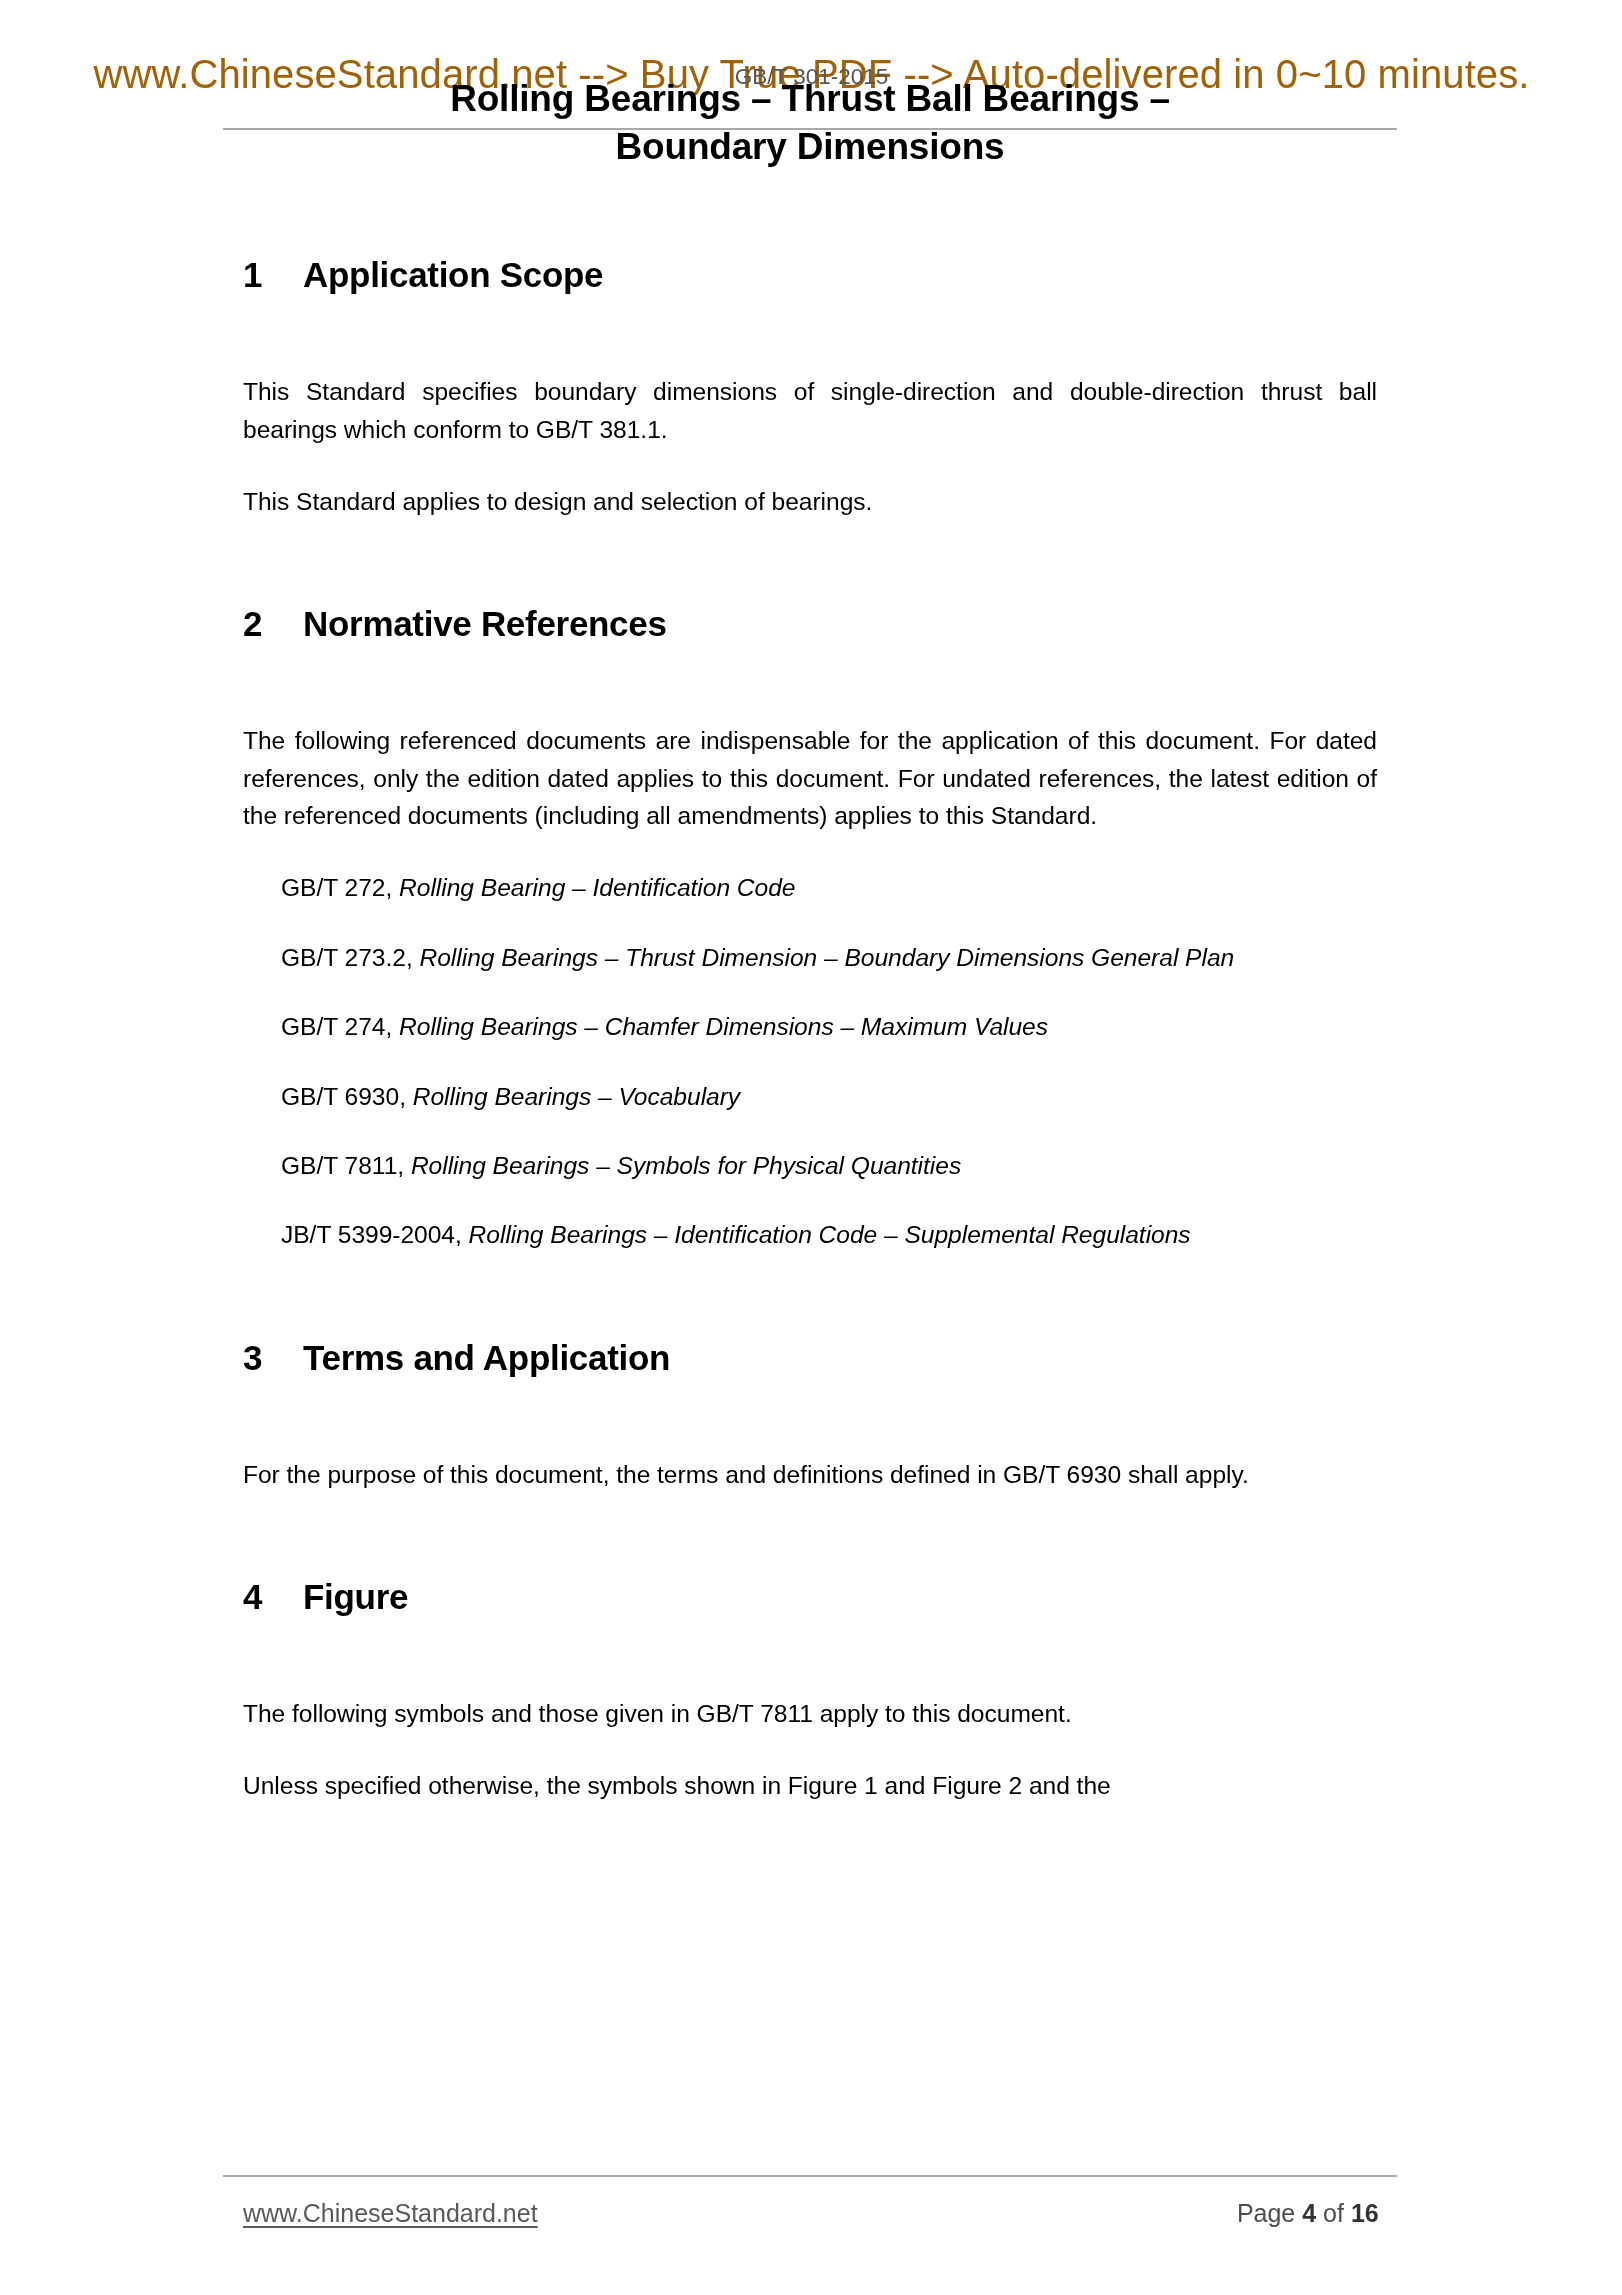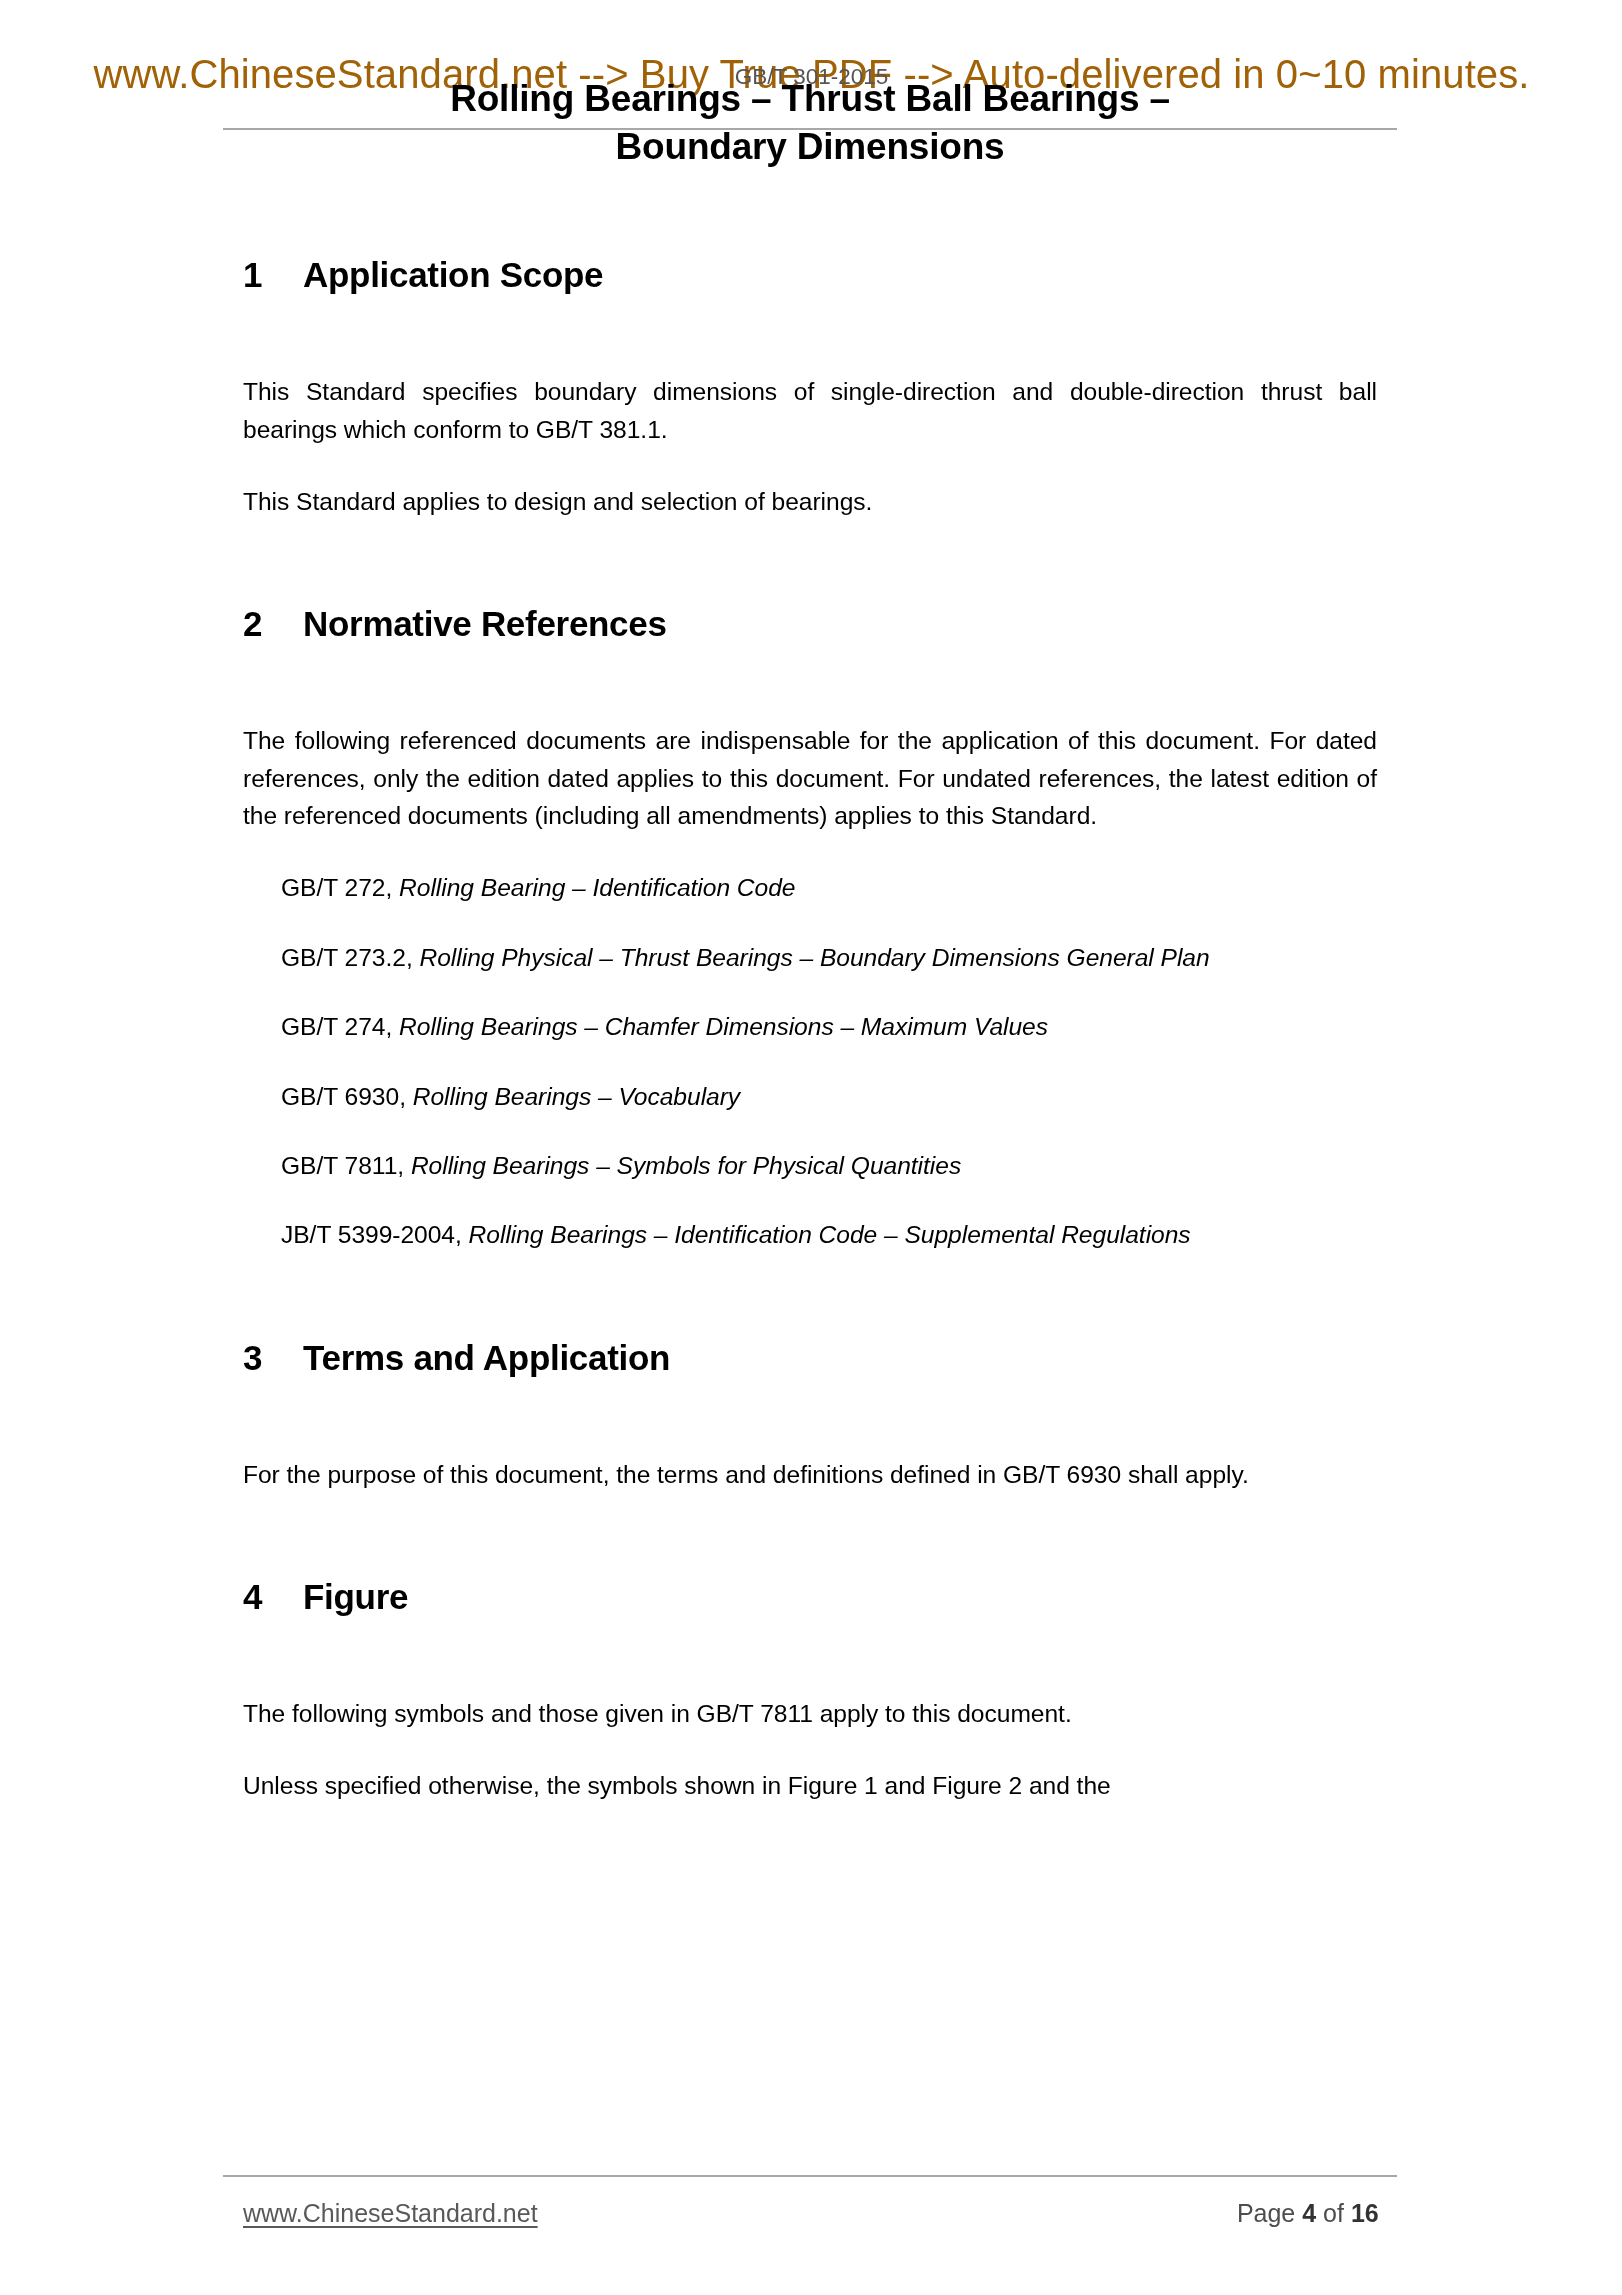--- a/index.html
+++ b/index.html
@@ -194,21 +194,21 @@
     <div class="sp-h1"></div>
     <h2 class="section-heading"><span class="sec-num">2</span><span>Normative References</span></h2>
 
     <div class="sp-sec"></div>
     <p class="body-text">The following referenced documents are indispensable for the application of this document. For dated references, only the edition dated applies to this document. For undated references, the latest edition of the referenced documents (including all amendments) applies to this Standard.</p>
 
     <div class="sp-p"></div>
     <p class="ref-item single"><span>GB/T 272, </span><i>Rolling Bearing – Identification Code</i></p>
 
     <div class="sp-ref"></div>
-    <p class="ref-item"><span>GB/T 273.2, </span><i>Rolling Physical – Thrust Bearings – Boundary Dimensions General Plan</i></p>
+    <p class="ref-item"><span>GB/T 273.2, </span><i>Rolling Bearings – Thrust Dimension – Boundary Dimensions General Plan</i></p>
 
     <div class="sp-ref"></div>
     <p class="ref-item single"><span>GB/T 274, </span><i>Rolling Bearings – Chamfer Dimensions – Maximum Values</i></p>
 
     <div class="sp-ref"></div>
     <p class="ref-item single"><span>GB/T 6930, </span><i>Rolling Bearings – Vocabulary</i></p>
 
     <div class="sp-ref"></div>
     <p class="ref-item single"><span>GB/T 7811, </span><i>Rolling Bearings – Symbols for Physical Quantities</i></p>
 

